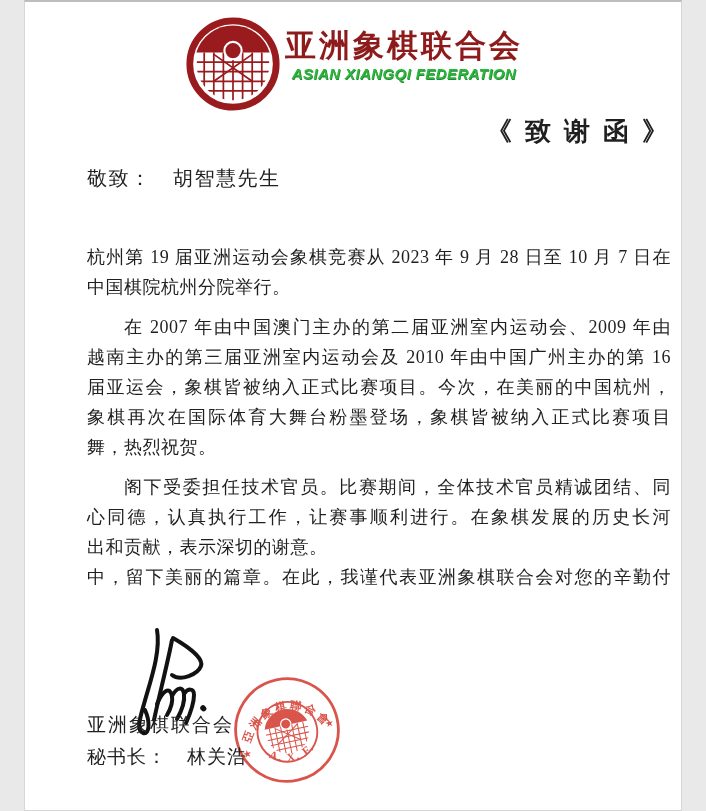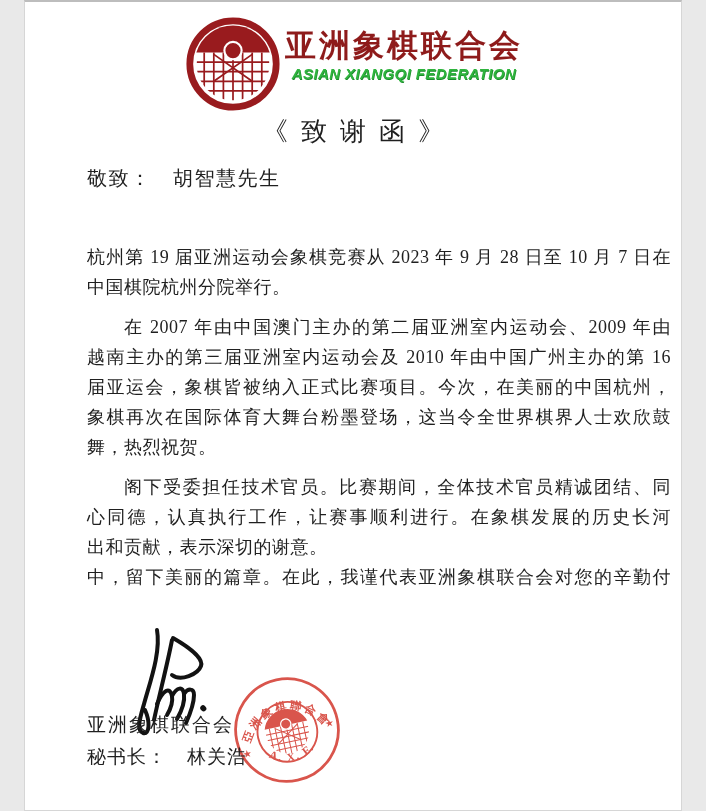--- a/index.html
+++ b/index.html
@@ -21,22 +21,22 @@
     font-family:"Liberation Serif","DejaVu Serif",serif;
   }
   .en-title{
     font-size:15px;font-weight:bold;font-style:italic;color:#2fb43e;
     letter-spacing:0.4px;line-height:1.15;margin-top:1px;
     font-family:"Liberation Sans","DejaVu Sans",sans-serif;
     text-shadow:0.6px 0.6px 0 #1c8c2c;
   }
   
   .doc-title{
-    position:absolute;top:112px;left:0;width:100%;text-align:center;
-    font-size:26px;font-weight:normal;letter-spacing:13px;text-indent:13px;
+    position:absolute;top:112px;left:0;width:100%;text-align:right;
+    font-size:26px;font-weight:bold;letter-spacing:13px;text-indent:13px;
   }
   
   .salutation{position:absolute;top:163px;left:62px;font-size:20px;letter-spacing:1.5px;}
   
   .letter-body{position:absolute;top:240px;left:62px;width:584px;font-size:18px;}
   .para{margin:0 0 10px 0;}
   .line{line-height:30px;text-align:justify;text-align-last:justify;letter-spacing:0.5px;}
   .line.last{text-align:justify;text-align-last:left;}
   .line.indent{text-indent:37px;}
   
@@ -90,21 +90,21 @@
 
   <div class="letter-body">
     <div class="para">
       <div class="line">杭州第 19 届亚洲运动会象棋竞赛从 2023 年 9 月 28 日至 10 月 7 日在</div>
       <div class="line last">中国棋院杭州分院举行。</div>
     </div>
     <div class="para">
       <div class="line indent">在 2007 年由中国澳门主办的第二届亚洲室内运动会、2009 年由</div>
       <div class="line">越南主办的第三届亚洲室内运动会及 2010 年由中国广州主办的第 16</div>
       <div class="line">届亚运会，象棋皆被纳入正式比赛项目。今次，在美丽的中国杭州，</div>
-      <div class="line">象棋再次在国际体育大舞台粉墨登场，这当令全世界棋界人士欢欣鼓</div>
+      <div class="line">象棋再次在国际体育大舞台粉墨登场，象棋皆被纳入正式比赛项目</div>
       <div class="line last">舞，热烈祝贺。</div>
     </div>
     <div class="para">
       <div class="line indent">阁下受委担任技术官员。比赛期间，全体技术官员精诚团结、同</div>
       <div class="line">心同德，认真执行工作，让赛事顺利进行。在象棋发展的历史长河</div>
       <div class="line last">出和贡献，表示深切的谢意。</div>
       <div class="line">中，留下美丽的篇章。在此，我谨代表亚洲象棋联合会对您的辛勤付</div>
     </div>
   </div>
 

